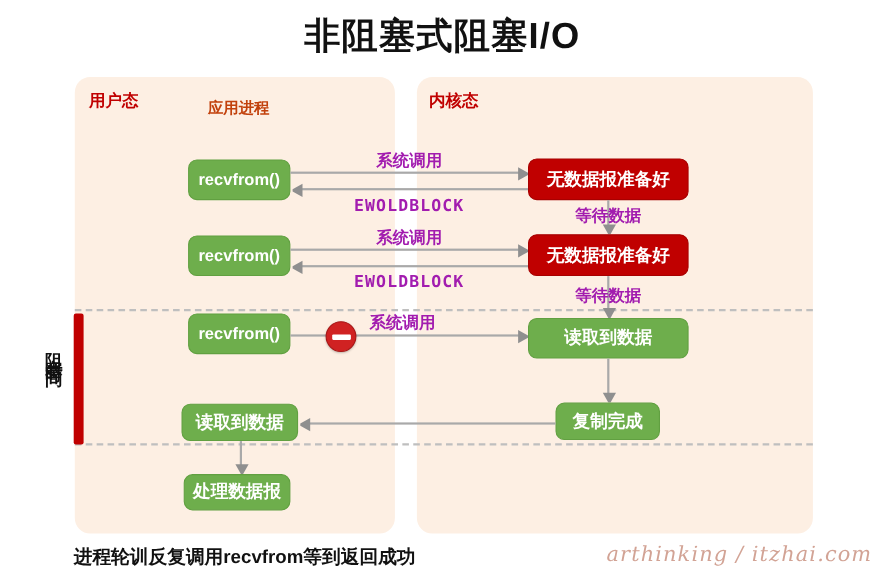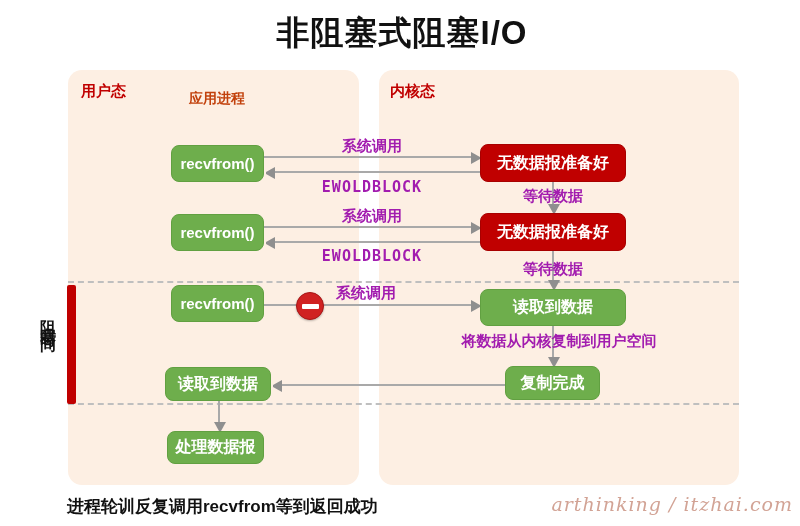--- a/index.html
+++ b/index.html
@@ -134,21 +134,20 @@
   <div class="node node-green n-ready">读取到数据</div>
   <div class="hline" style="left:262px; top:302px; width:208px;"></div>
   <div class="ah-right" style="left:469px; top:298px;"></div>
   <div class="edge-label l-sys3">系统调用</div>
   <div class="no-entry">
     <div class="no-entry-bar"></div>
   </div>
 
   <div class="vline" style="left:550px; top:324px; height:32px;"></div>
   <div class="ah-down" style="left:546px; top:355px;"></div>
-  <div class="edge-label l-copy">将数据从内核复制到用户空间</div>
 
   <div class="node node-green n-copied">复制完成</div>
   <div class="node node-green n-read">读取到数据</div>
   <div class="hline" style="left:278px; top:382px; width:225px;"></div>
   <div class="ah-left" style="left:269px; top:378px;"></div>
 
   <div class="vline" style="left:216px; top:399px; height:22px;"></div>
   <div class="ah-down" style="left:212px; top:420px;"></div>
   <div class="node node-green n-process">处理数据报</div>
 

